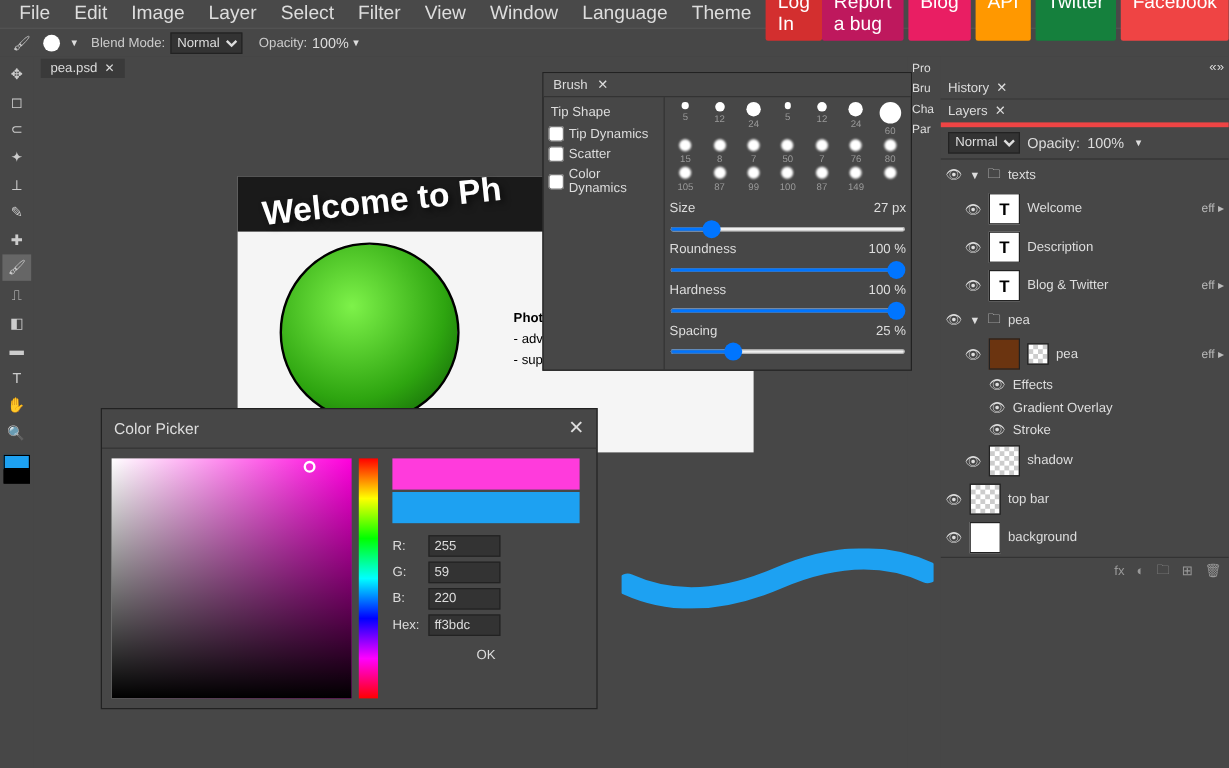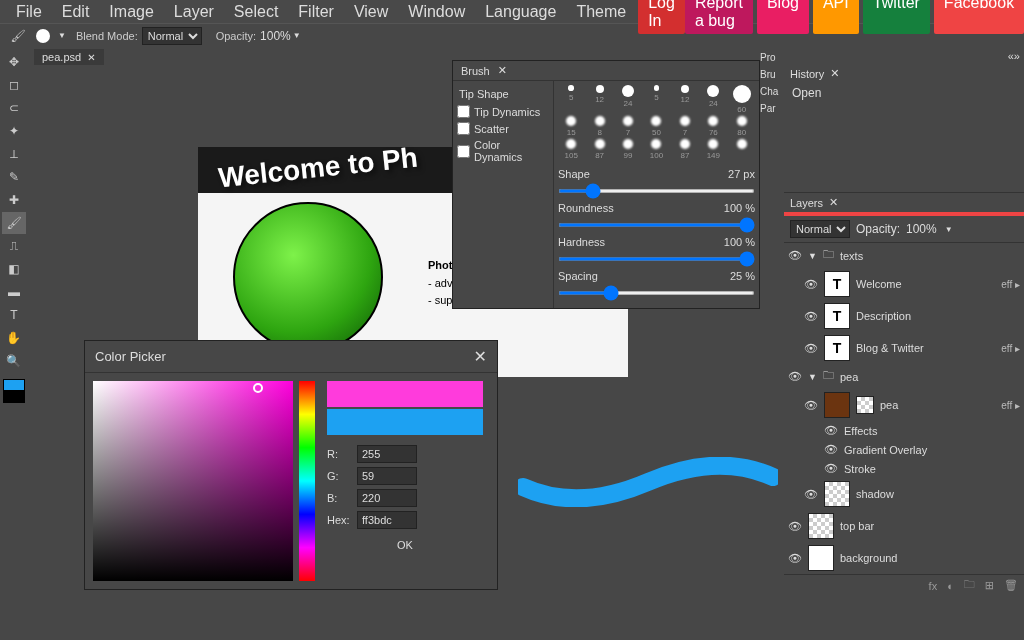--- a/index.html
+++ b/index.html
@@ -176,23 +176,20 @@
     </div>
     <div class="right-panels">
       <div class="panel-tab-strip">
           <span style="margin-left:auto">«»</span>
         </div>
       <div class="history-panel">
         <div class="hist-tab">
             <span>History</span>
             <span class="x">✕</span>
           </div>
-        <div class="hist-body">
-            <div>Open</div>
-          </div>
       </div>
       <div class="layers-panel">
         <div class="layers-head">
             <span>Layers</span>
             <span class="x">✕</span>
           </div>
         <div class="layers-opts">
           <select><option>Normal</option></select>
           <span>Opacity:</span>
           <span>100%</span>
@@ -316,21 +313,21 @@
           <div class="brush-dot"><div class="d" style="width:10px;height:10px;filter:blur(1px)"></div>87</div>
           <div class="brush-dot"><div class="d" style="width:10px;height:10px;filter:blur(1px)"></div>99</div>
           <div class="brush-dot"><div class="d" style="width:10px;height:10px;filter:blur(1px)"></div>100</div>
           <div class="brush-dot"><div class="d" style="width:10px;height:10px;filter:blur(1px)"></div>87</div>
           <div class="brush-dot"><div class="d" style="width:10px;height:10px;filter:blur(1px)"></div>149</div>
           <div class="brush-dot">
             <div class="d" style="width:10px;height:10px;filter:blur(1px)"></div>
           </div>
         </div>
       <div class="slider-row"><div class="lbl">
-            <span>Shape</span>
+            <span>Size</span>
             <span>27 px</span>
           </div><input type="range" value="15" style=""></div>
       <div class="slider-row"><div class="lbl">
             <span>Roundness</span>
             <span>100 %</span>
           </div><input type="range" value="100" style=""></div>
       <div class="slider-row"><div class="lbl">
             <span>Hardness</span>
             <span>100 %</span>
           </div><input type="range" value="100" style=""></div>

